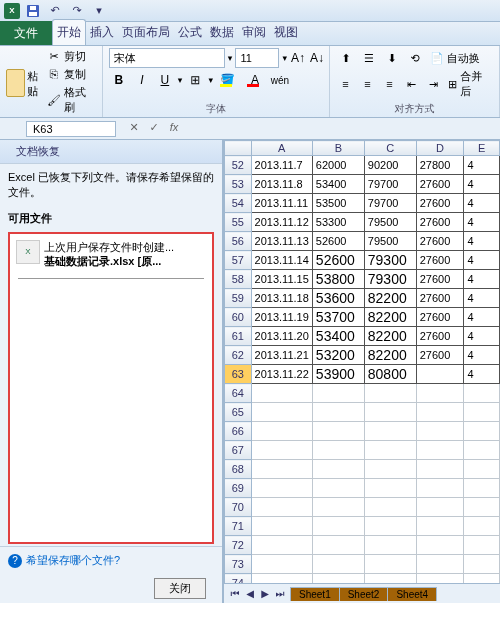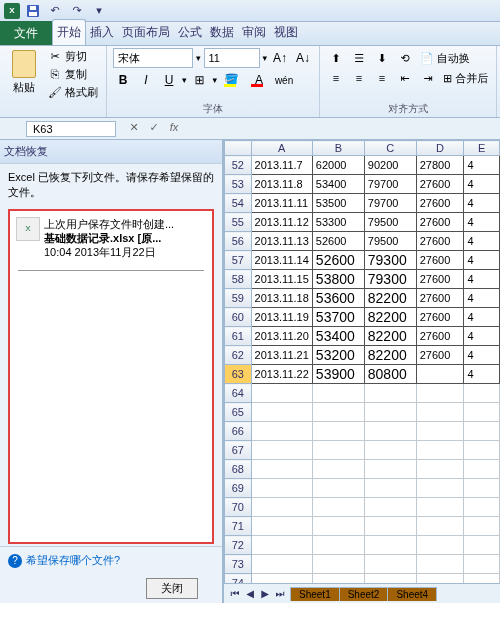--- a/index.html
+++ b/index.html
@@ -11,60 +11,60 @@
     
     .ribbon-tabs { height: 24px; background: linear-gradient(#e8f0f8, #d4e4f4); display: flex; align-items: flex-end; border-bottom: 1px solid #a0b8d0; }
     .file-tab { background: #217346; color: #fff; padding: 4px 14px; font-size: 12px; height: 24px; display: flex; align-items: center; }
     .tab { padding: 4px 4px; font-size: 12px; cursor: pointer; color: #336; }
     .tab.active { background: #f5f8fc; border: 1px solid #a0b8d0; border-bottom: none; border-radius: 3px 3px 0 0; }
     
     .ribbon { height: 72px; background: linear-gradient(#f5f8fc, #e0ecf8); border-bottom: 1px solid #a0b8d0; display: flex; }
     .group { border-right: 1px solid #c0d0e0; padding: 2px 6px; display: flex; flex-direction: column; position: relative; }
     .group-label { position: absolute; bottom: 1px; left: 0; right: 0; text-align: center; font-size: 10px; color: #556; }
     .paste-area { display: flex; gap: 4px; }
-    .paste-big { display: flex; flex-direction: column; align-items: center; width: 36px; padding-top: 2px; }
+    .paste-big { display: flex; flex-direction: row; align-items: center; width: 36px; padding-top: 2px; text-align: center; }
     .paste-icon { width: 24px; height: 28px; background: #f8e0a0; border: 1px solid #c0a040; border-radius: 2px; position: relative; }
     .clip-buttons { display: flex; flex-direction: column; gap: 1px; }
     .clip-btn { display: flex; align-items: center; gap: 3px; font-size: 11px; padding: 1px 2px; }
     .clip-icon { width: 14px; height: 14px; display: inline-flex; align-items: center; justify-content: center; }
     
     .font-group { flex-direction: column; gap: 2px; min-width: 200px; }
     .font-row { display: flex; gap: 3px; align-items: center; }
     .font-select { border: 1px solid #a0b8d0; background: #fff; padding: 1px 4px; font-size: 11px; height: 20px; }
-    .font-name { width: 80px; }
-    .font-size { width: 56px; }
+    .font-name { width: 116px; }
+    .font-size { width: 44px; }
     .fmt-btn { width: 20px; height: 20px; display: flex; align-items: center; justify-content: center; font-size: 12px; border: 1px solid transparent; }
     .bold { font-weight: bold; }
     .italic { font-style: italic; }
     .underline { text-decoration: underline; }
     .color-btn { position: relative; width: 24px; }
     .color-bar { position: absolute; bottom: 2px; left: 3px; right: 7px; height: 3px; }
     
     .align-group { padding: 2px 6px; }
     .align-btn { width: 20px; height: 20px; display: inline-flex; align-items: center; justify-content: center; }
     
     .namebox-row { height: 22px; background: #e8f0f8; display: flex; align-items: center; border-bottom: 1px solid #a0b8d0; }
     .namebox { width: 90px; border: 1px solid #a0b8d0; background: #fff; padding: 1px 6px; margin: 0 6px 0 26px; font-size: 11px; }
     .fx-area { display: flex; align-items: center; gap: 4px; padding: 0 4px; }
     .fx-btn { width: 16px; height: 16px; color: #666; font-size: 11px; text-align: center; }
     
     .workspace { display: flex; height: 463px; }
     
     .recovery-pane { width: 224px; border-right: 2px solid #a0b8d0; background: #ebf2f9; display: flex; flex-direction: column; }
-    .recovery-header { padding: 4px 4px; background: linear-gradient(#e0ecf8, #d0e0f4); font-size: 11px; color: #336; border-bottom: 1px solid #c0d0e0; }
+    .recovery-header { padding: 4px 16px; background: linear-gradient(#e0ecf8, #d0e0f4); font-size: 11px; color: #336; border-bottom: 1px solid #c0d0e0; }
     .recovery-msg { padding: 6px 8px; font-size: 11px; line-height: 1.4; }
     .recovery-label { padding: 4px 8px; font-size: 11px; font-weight: bold; }
     .recovery-list { margin: 2px 8px; border: 2px solid #e04040; flex: 1; background: #fff; padding: 4px; overflow: hidden; }
     .recovery-item { display: flex; gap: 4px; padding: 2px; }
     .recovery-icon { width: 24px; height: 24px; background: #f0f0f0; border: 1px solid #ccc; display: flex; align-items: center; justify-content: center; font-size: 8px; color: #217346; }
     .recovery-text { flex: 1; font-size: 11px; line-height: 1.3; }
     .recovery-divider { border-top: 1px solid #999; margin: 8px 4px; }
     .recovery-footer { padding: 6px 8px; border-top: 1px solid #c0d0e0; }
     .recovery-help { color: #0066cc; display: flex; align-items: center; gap: 4px; font-size: 11px; }
-    .close-row { text-align: right; padding: 4px 24px; }
+    .close-row { text-align: right; padding: 4px 16px; }
     .close-btn { border: 1px solid #888; background: #f0f0f0; padding: 2px 14px; font-size: 11px; }
     
     .sheet-area { flex: 1; display: flex; flex-direction: column; overflow: hidden; }
     .grid { flex: 1; overflow: hidden; }
     .grid table { border-collapse: collapse; width: 100%; }
     .row-hdr { background: linear-gradient(#f8fafc, #e0e8f0); border: 1px solid #a0b8d0; text-align: center; font-size: 11px; width: 32px; padding: 1px 4px; color: #336; }
     .row-hdr.selected { background: #ffd060; }
     .col-hdr { background: linear-gradient(#f8fafc, #e0e8f0); border: 1px solid #a0b8d0; text-align: center; font-size: 11px; padding: 1px; color: #336; }
     .cell { border: 1px solid #c0c8d0; padding: 1px 3px; font-size: 11px; height: 19px; white-space: nowrap; }
     .cell.dense { border: 1px solid #505050; }
@@ -179,27 +179,27 @@
     <span class="fx-btn">✕</span>
     <span class="fx-btn">✓</span>
     <span class="fx-btn" style="font-style:italic">fx</span>
   </div>
 </div>
 
 <div class="workspace">
   <div class="recovery-pane">
     <div class="recovery-header">文档恢复</div>
     <div class="recovery-msg">Excel 已恢复下列文件。请保存希望保留的文件。</div>
+    <div class="recovery-label">可用文件</div>
     <div class="recovery-list">
       <div class="recovery-item">
         <div class="recovery-icon">X</div>
         <div class="recovery-text">
           <div>上次用户保存文件时创建...</div>
           <div style="font-weight:bold">基础数据记录.xlsx  [原...</div>
-          <div>10:04 2013年11月22日</div>
         </div>
       </div>
       <div class="recovery-divider"></div>
     </div>
     <div class="recovery-footer">
       <div class="recovery-help">
         <span style="display:inline-flex;width:14px;height:14px;border-radius:50%;background:#0066cc;color:#fff;align-items:center;justify-content:center;font-size:10px">?</span>
         <span>希望保存哪个文件?</span>
       </div>
     </div>

